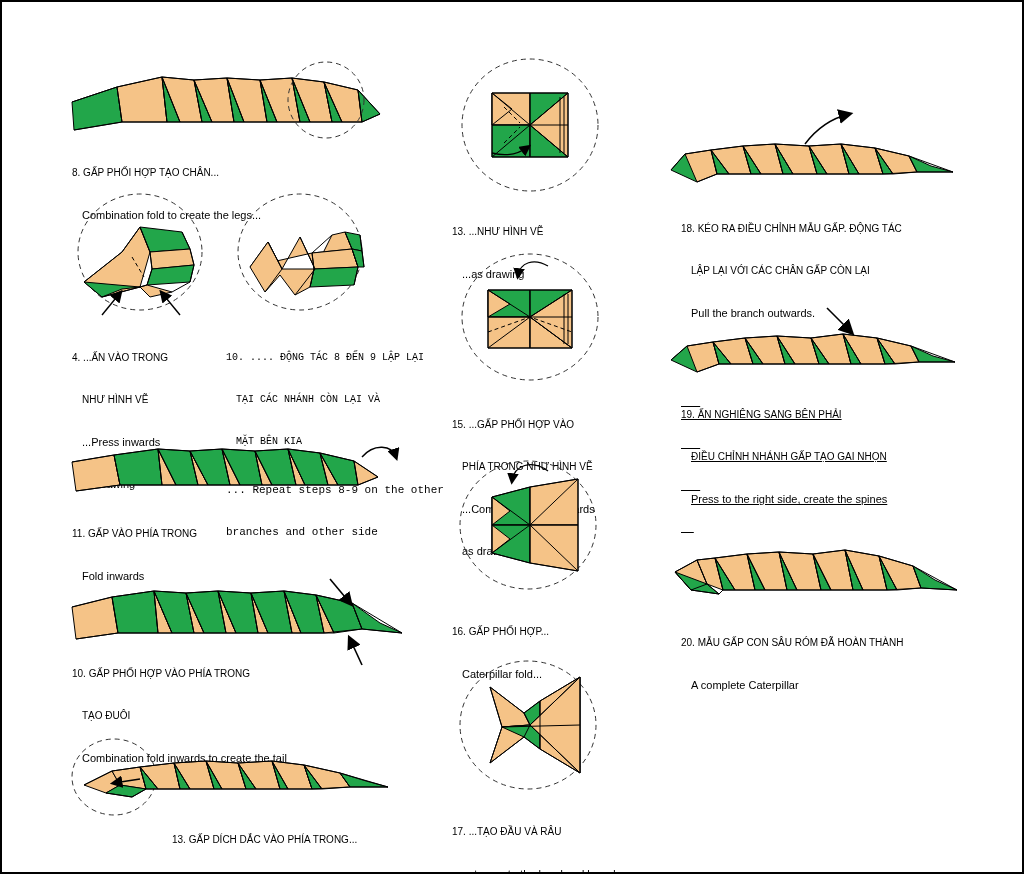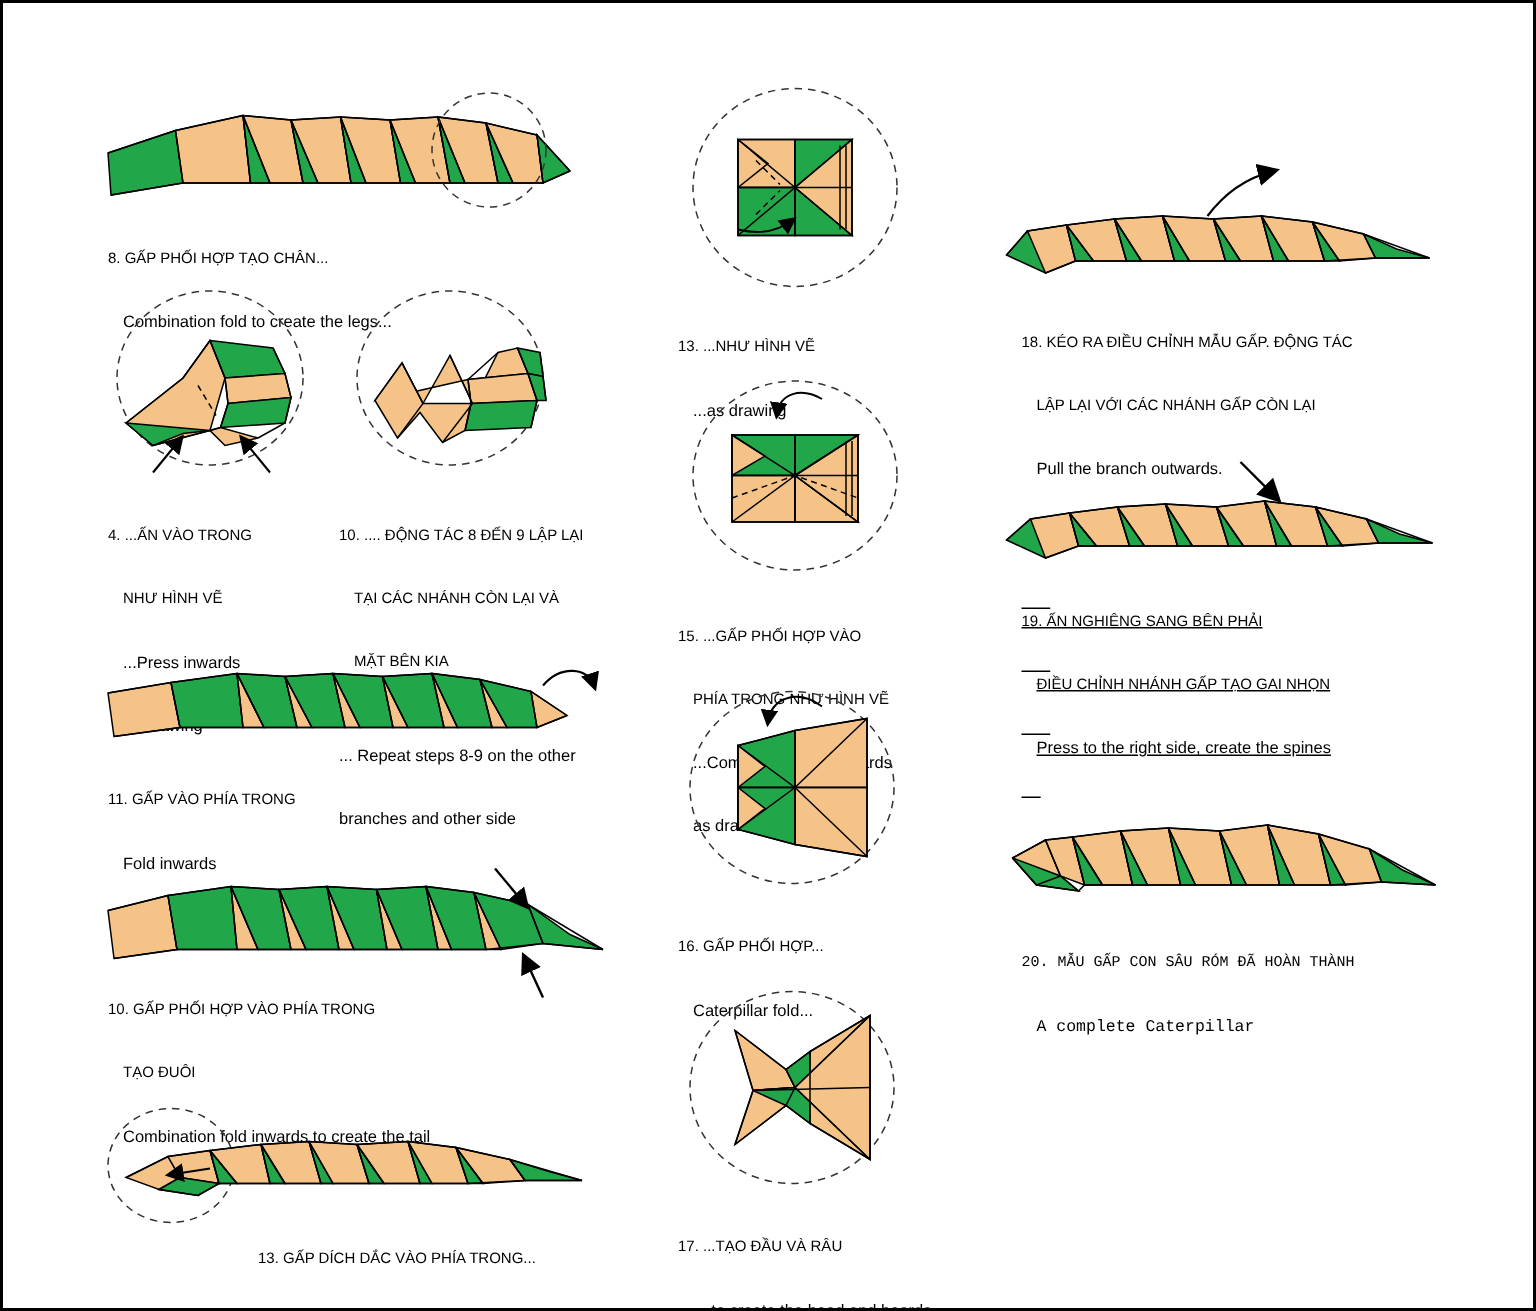--- a/index.html
+++ b/index.html
@@ -134,25 +134,25 @@
           <polygon points="92,56 132,52 138,70 94,72" fill="#f5c387"></polygon>
           <polygon points="132,52 142,54 144,70 138,70" fill="#22a64a"></polygon>
           <polygon points="94,72 138,70 134,88 90,90" fill="#22a64a"></polygon>
           <polygon points="30,70 45,95 60,78 75,98 90,90 94,72 62,72 48,45" fill="#f5c387"></polygon>
           <path d="M48,45 L62,72 L45,95 M80,40 L95,72 L75,98 M112,38 L92,56 L94,72 L90,90"></path>
           <path d="M125,35 L132,52 L138,70 L134,88"></path>
           <path d="M140,38 L142,54 L144,70"></path>
         </g>
       </svg>
     </div>
-    <div class="caption" style="left:6px; top:126px;">
+    <div class="caption" style="left:6px; top:126px;font-family:Liberation Mono, monospace;">
       <span class="vn">10. .... ĐỘNG TÁC 8 ĐẾN 9 LẬP LẠI</span>
       <span class="vn indent">TẠI CÁC NHÁNH CÒN LẠI VÀ</span>
       <span class="vn indent">MẶT BÊN KIA</span>
-      <span class="en noindent" style="margin-top:20px;">... Repeat steps 8-9 on the other</span>
+      <span class="en noindent" style="margin-top:6px;">... Repeat steps 8-9 on the other</span>
       <span class="en noindent">branches and other side</span>
     </div>
   </div>
 
   <div class="step" style="left:60px; top:435px;">
     <div class="fig" style="left:0; top:0;">
       <svg width="340" height="62" viewBox="0 0 340 62">
         <g stroke="#000" stroke-width="1" fill="none">
           <polygon points="10,25 52,18 58,48 14,54" fill="#f5c387"></polygon>
           <polygon points="52,18 96,12 100,48 58,48" fill="#22a64a"></polygon>
@@ -407,21 +407,21 @@
         <path d="M148,34 C160,18 176,8 192,4" stroke="#000" stroke-width="1.5" fill="none" marker-end="url(#arr18)"></path>
         <defs>
           <marker id="arr18" markerWidth="10" markerHeight="10" refX="7" refY="5" orient="auto">
             <polygon points="0,0 10,5 0,10" fill="#000"></polygon>
           </marker>
         </defs>
       </svg>
     </div>
     <div class="caption" style="left:24px; top:84px;">
       <span class="vn">18. KÉO RA ĐIỀU CHỈNH MẪU GẤP. ĐỘNG TÁC</span>
-      <span class="vn indent">LẬP LẠI VỚI CÁC NHÁNH GẤP CÒN LẠI</span>
+      <span class="vn indent">LẬP LẠI VỚI CÁC CHÂN GẤP CÒN LẠI</span>
       <span class="en">Pull the branch outwards.</span>
       <span class="en">Repeat on the other branches</span>
     </div>
   </div>
 
   <div class="step" style="left:655px; top:300px;">
     <div class="fig" style="left:0; top:0;">
       <svg width="310" height="80" viewBox="0 0 310 80">
         <g stroke="#000" stroke-width="1" fill="none">
           <polygon points="14,58 30,44 46,60 40,70" fill="#22a64a"></polygon>
@@ -478,19 +478,19 @@
           <polygon points="222,24 240,58 230,58" fill="#22a64a"></polygon>
           <polygon points="240,58 222,24 256,34 264,56" fill="#f5c387"></polygon>
           <polygon points="256,34 264,56 300,58 278,48" fill="#22a64a"></polygon>
           <path d="M40,28 L58,26 L90,22 L122,20 L156,22 L188,18 L222,24 L256,34 L300,58"></path>
           <path d="M34,58 L62,62 L66,58 L98,58 L130,58 L164,58 L196,58 L230,58 L264,56 L300,58"></path>
           <path d="M58,26 L66,58 M78,58 L58,26 M90,22 L98,58 M108,58 L90,22 M122,20 L130,58 M140,58 L122,20 M156,22 L164,58 M174,58 L156,22 M188,18 L196,58 M206,58 L188,18 M222,24 L230,58 M240,58 L222,24 M256,34 L264,56"></path>
           <path d="M18,40 L40,28 M18,40 L34,58 M50,52 L40,28 M50,52 L34,58 M50,52 L62,62"></path>
         </g>
       </svg>
     </div>
-    <div class="caption" style="left:24px; top:76px;font-family:Liberation Mono, monospace;">
+    <div class="caption" style="left:24px; top:76px;">
       <span class="vn">20. MẪU GẤP CON SÂU RÓM ĐÃ HOÀN THÀNH</span>
       <span class="en">A complete Caterpillar</span>
     </div>
   </div>
 
 </div>
 
 </body></html>

